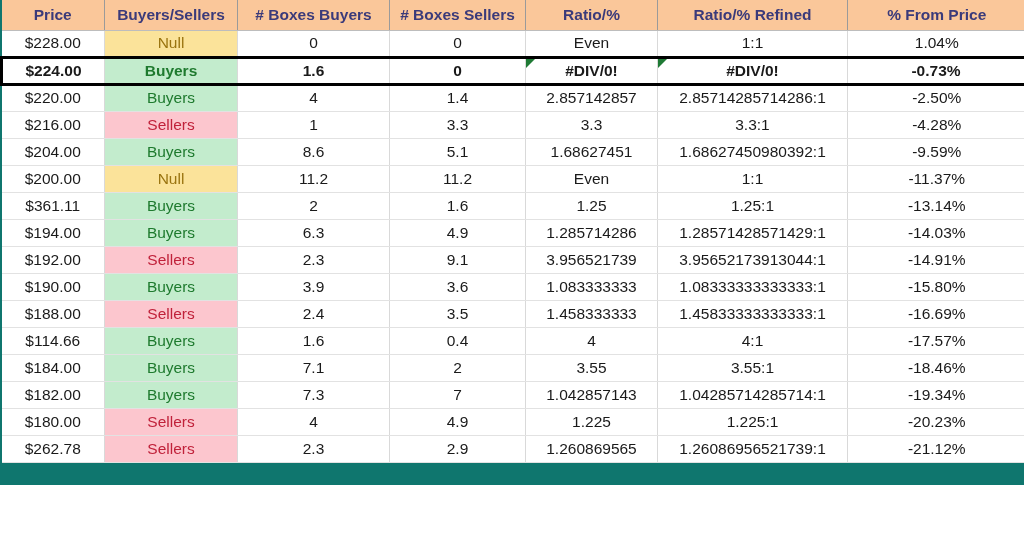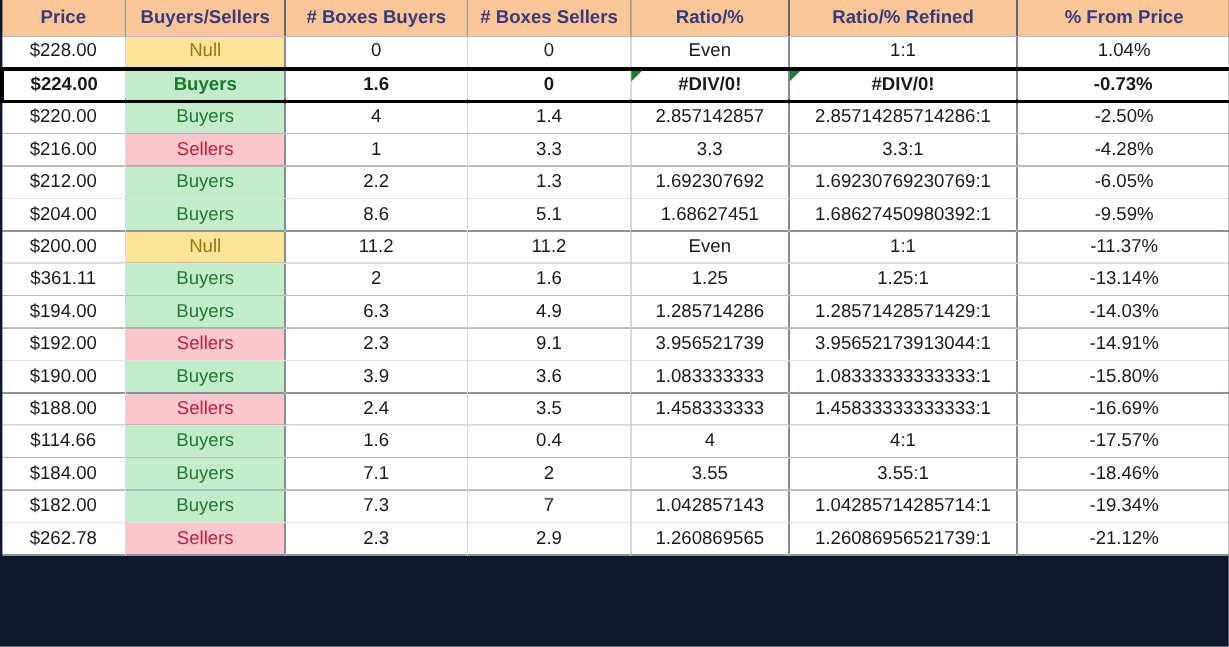--- a/index.html
+++ b/index.html
@@ -6,24 +6,24 @@
   * { box-sizing: border-box; }
   html, body {
     margin: 0; padding: 0;
     width: 1024px; height: 539px;
     overflow: hidden;
     background: #ffffff;
     font-family: "Liberation Sans", sans-serif;
   }
   #sheet {
     width: 1024px;
-    height: 539px;
+    height: 485px;
     position: relative;
     overflow: hidden;
-    background: #0f172a;
+    background: #0f766e;
   }
   table.grid {
     width: 1024px;
     border-collapse: collapse;
     table-layout: fixed;
     font-size: 15.5px;
   }
   table.grid col.c0 { width: 103px; }
   table.grid col.c1 { width: 133px; }
   table.grid col.c2 { width: 152px; }
@@ -145,29 +145,20 @@
         <tr>
           <td class="col-price"><span>$216.00</span></td>
           <td class="cat-sellers"><span>Sellers</span></td>
           <td><span>1</span></td>
           <td><span>3.3</span></td>
           <td><span>3.3</span></td>
           <td><span>3.3:1</span></td>
           <td class="col-last"><span>-4.28%</span></td>
         </tr>
         <tr>
-          <td class="col-price"><span>$212.00</span></td>
-          <td class="cat-buyers"><span>Buyers</span></td>
-          <td><span>2.2</span></td>
-          <td><span>1.3</span></td>
-          <td><span>1.692307692</span></td>
-          <td><span>1.69230769230769:1</span></td>
-          <td class="col-last"><span>-6.05%</span></td>
-        </tr>
-        <tr>
           <td class="col-price"><span>$204.00</span></td>
           <td class="cat-buyers"><span>Buyers</span></td>
           <td><span>8.6</span></td>
           <td><span>5.1</span></td>
           <td><span>1.68627451</span></td>
           <td><span>1.68627450980392:1</span></td>
           <td class="col-last"><span>-9.59%</span></td>
         </tr>
         <tr>
           <td class="col-price"><span>$200.00</span></td>
@@ -244,20 +235,29 @@
         <tr>
           <td class="col-price"><span>$182.00</span></td>
           <td class="cat-buyers"><span>Buyers</span></td>
           <td><span>7.3</span></td>
           <td><span>7</span></td>
           <td><span>1.042857143</span></td>
           <td><span>1.04285714285714:1</span></td>
           <td class="col-last"><span>-19.34%</span></td>
         </tr>
         <tr>
+          <td class="col-price"><span>$180.00</span></td>
+          <td class="cat-sellers"><span>Sellers</span></td>
+          <td><span>4</span></td>
+          <td><span>4.9</span></td>
+          <td><span>1.225</span></td>
+          <td><span>1.225:1</span></td>
+          <td class="col-last"><span>-20.23%</span></td>
+        </tr>
+        <tr>
           <td class="col-price"><span>$262.78</span></td>
           <td class="cat-sellers"><span>Sellers</span></td>
           <td><span>2.3</span></td>
           <td><span>2.9</span></td>
           <td><span>1.260869565</span></td>
           <td><span>1.26086956521739:1</span></td>
           <td class="col-last"><span>-21.12%</span></td>
         </tr>
       </tbody>
   </table>

